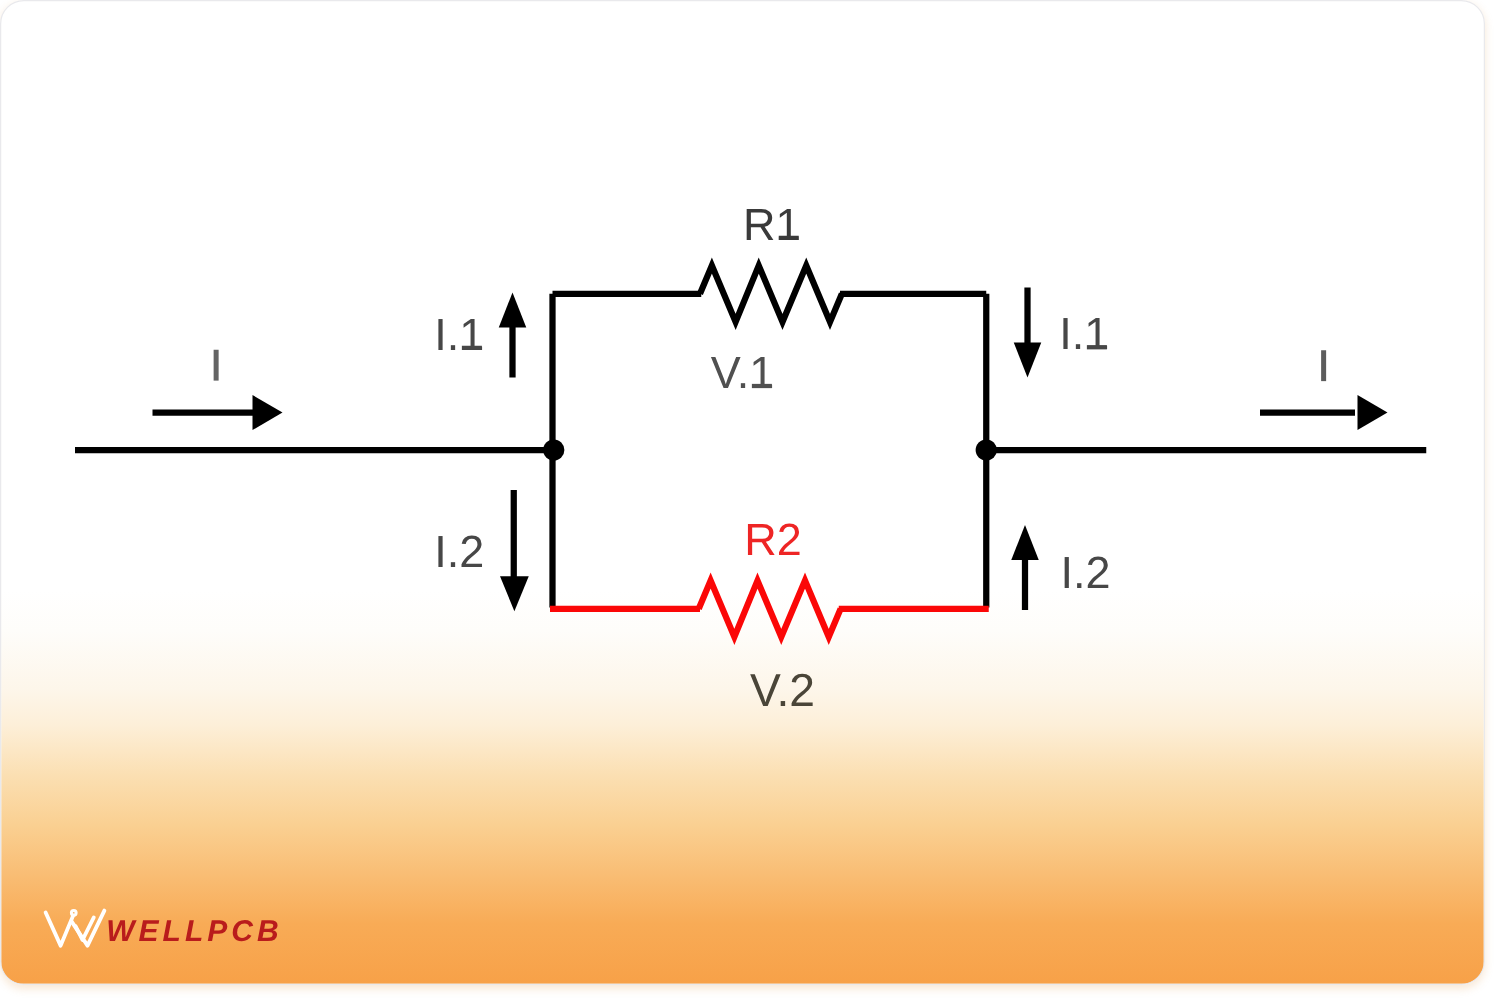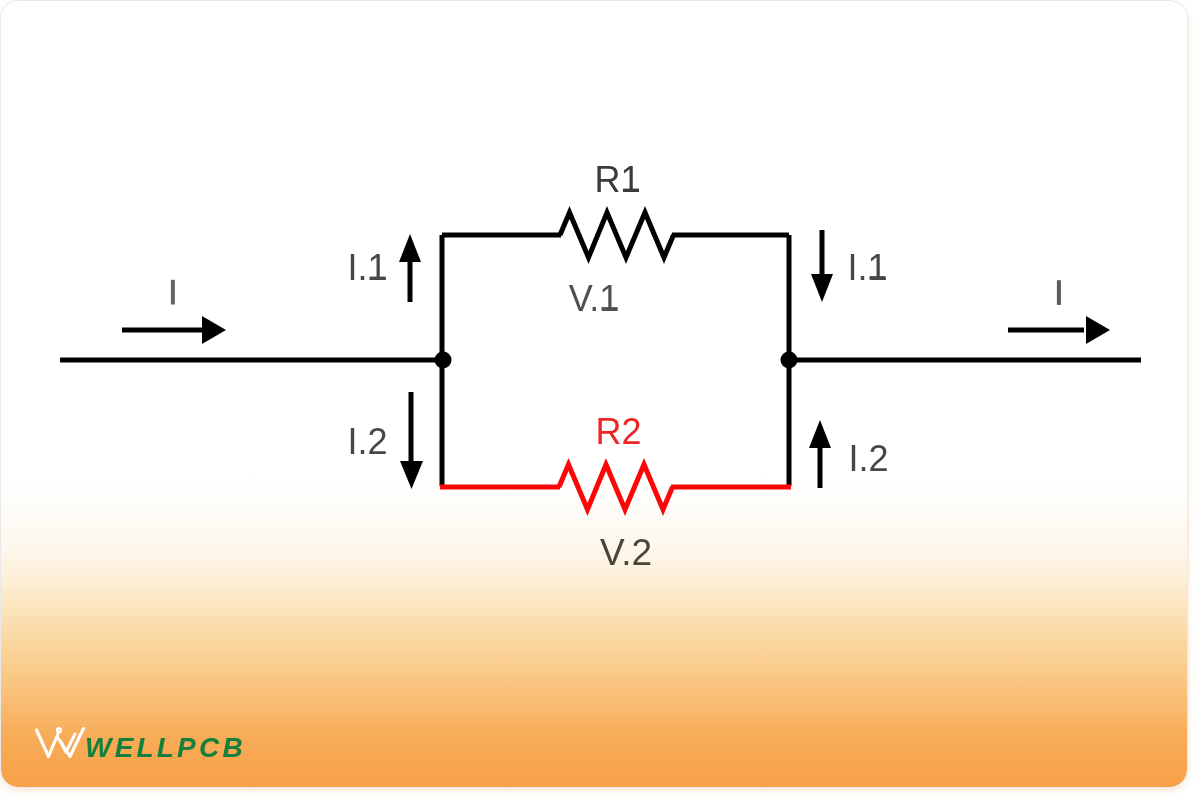--- a/index.html
+++ b/index.html
@@ -4,23 +4,23 @@
 <style>
   html,body{margin:0;padding:0;}
   body{width:1200px;height:800px;background:#ffffff;overflow:hidden;
        font-family:"Liberation Sans", sans-serif;position:relative;}
   .card{position:absolute;left:0;top:0;width:1188px;height:788px;box-sizing:border-box;
         border-radius:19px;border:1.5px solid #e9e9ec;
         background:linear-gradient(180deg,#ffffff 0%,#ffffff 60%,#fefdfa 64%,#fdf6ea 70%,#fdefd8 73.7%,#fbdfb2 78.8%,#fad092 83.8%,#f9bd74 88.9%,#f8ab56 93.9%,#f7a148 100%);
         box-shadow:0 3px 7px rgba(225,150,70,0.22);}
   svg{position:absolute;left:0;top:0;}
   .logo{position:absolute;left:30px;top:718px;width:260px;height:50px;}
-  .wordmark{position:absolute;left:85px;top:732px;color:#15803d;
+  .wordmark{position:absolute;left:85px;top:732px;color:#b91c1c;
         font-family:"Liberation Sans", sans-serif;font-weight:bold;font-style:italic;
-        font-size:28px;letter-spacing:3.2px;}
+        font-size:24px;letter-spacing:3.2px;}
 </style>
 </head>
 <body>
 <div class="card"></div>
 <svg width="1200" height="800" viewBox="0 0 1200 800">
   <g fill="none" stroke="#000000" stroke-width="5">
 
     <path d="M60 360 H441"></path>
     <path d="M791 360 H1141"></path>
 

